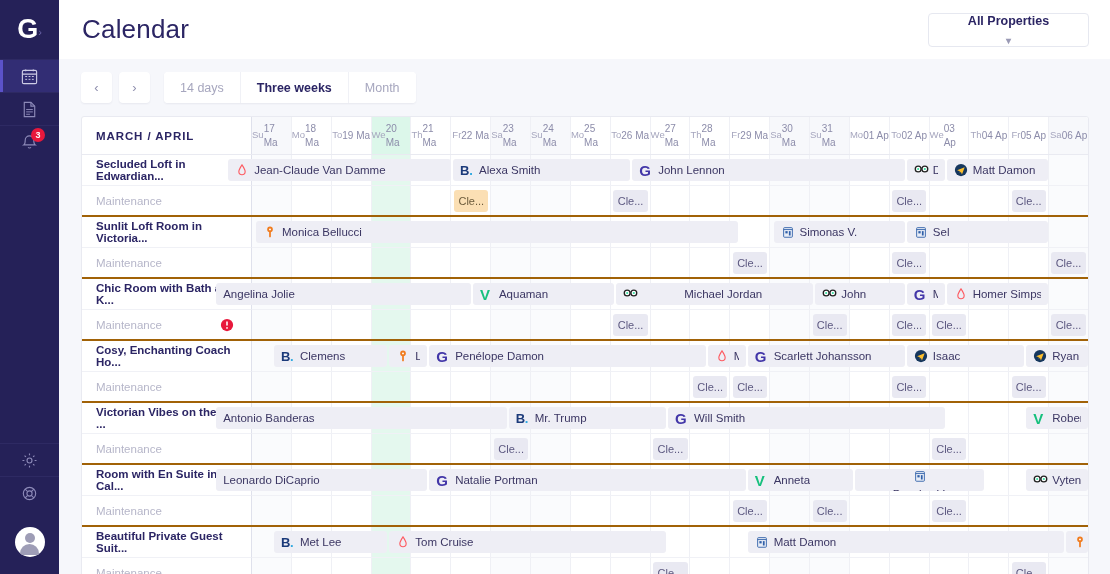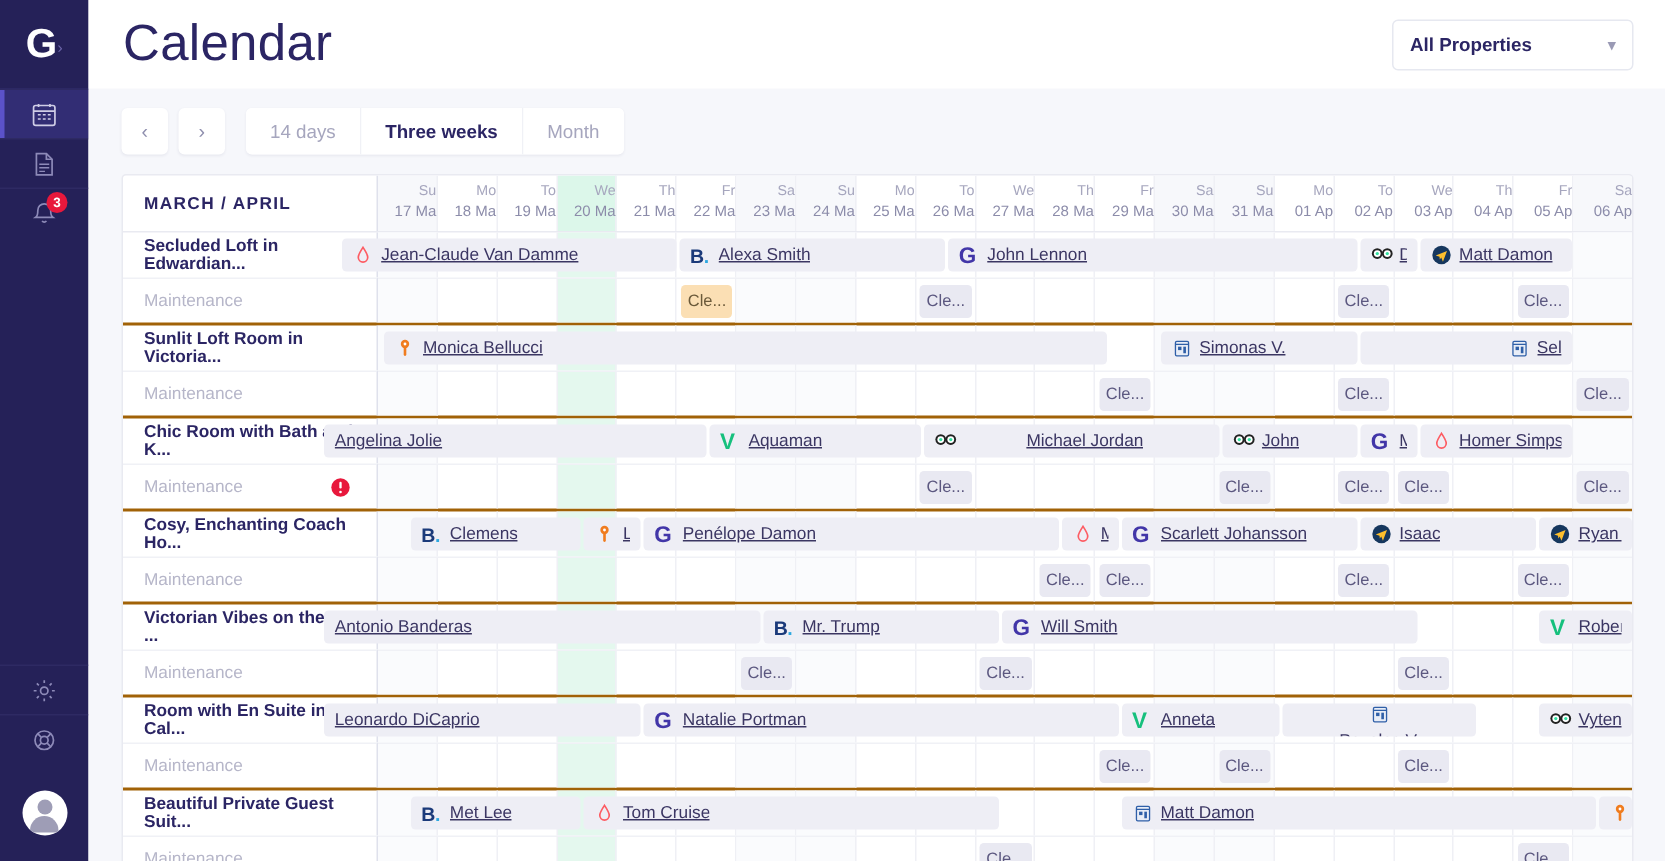--- a/index.html
+++ b/index.html
@@ -52,25 +52,25 @@
   .avatar .head { width: 10px; height: 10px; border-radius: 50%; background: #9e9db6; position: absolute; top: 6px; }
   .avatar .body { width: 19px; height: 11px; border-radius: 10px 10px 0 0; background: #9e9db6; position: absolute; bottom: 2px; }
 
   
   .main { flex: 1 1 auto; height: 574px; background: #f6f7fb; position: relative; overflow: hidden; }
 
   .topbar {
     height: 59px; background: #ffffff; display: flex; align-items: center;
     padding: 0 21px 0 23px; justify-content: space-between;
   }
-  .page-title { font-size: 34px; color: #2b2564; font-weight: normal; letter-spacing: .2px; }
+  .page-title { font-size: 26px; color: #2b2564; font-weight: normal; letter-spacing: .2px; }
   .prop-select {
     width: 161px; height: 34px; background: #fff; border: 1px solid #e6e8f0; border-radius: 4px;
     display: flex; align-items: center; justify-content: space-between; padding: 0 11px;
-    font-size: 12.5px; color: #2b2564; cursor: pointer; font-weight: bold;
+    font-size: 12.5px; color: #2b2564; cursor: pointer; font-weight: bold; flex-direction: column;
   }
   .prop-select .chev { color: #9a9ab5; font-size: 10px; }
 
   .toolbar { height: 57px; display: flex; align-items: center; padding: 0 21px 0 22px; }
   .navbtn {
     width: 31px; height: 31px; background: #fff; border: none; border-radius: 4px;
     box-shadow: 0 1px 2px rgba(40,40,80,.07);
     color: #8f8fae; font-size: 13px; cursor: pointer; margin-right: 7px;
     display: flex; align-items: center; justify-content: center;
   }
@@ -96,21 +96,21 @@
   
   .grid-wrap { margin: 0 21px 0 22px; background: #fff; border: 1px solid #e9eaf1; border-radius: 3px 3px 0 0; overflow: hidden; height: 460px; }
   .ghead { display: flex; height: 38px; border-bottom: 1px solid #e9eaf1; }
   .ghead-label {
     width: 170px; flex: none; display: flex; align-items: center; padding-left: 14px;
     font-size: 11.5px; letter-spacing: .9px; color: #2b2564; font-weight: bold;
     border-right: 1px solid #dfe1ec;
   }
   .ghead-days { flex: 1 1 auto; display: flex; }
   .dcell {
-    flex: 1 1 0; display: flex; flex-direction: column; align-items: flex-end; justify-content: center;
+    flex: 1 1 0; display: flex; flex-direction: row; align-items: center; justify-content: center;
     border-right: 1px solid #eff0f5; font-size: 9.5px; color: #a6a6be; line-height: 1.35;
   }
   .dcell:last-child { border-right: none; }
   .dcell.weekend { background: #f7f8fb; }
   .dcell.today { background: #dcf7ea; }
   .dcell .dn { font-size: 9.5px; }
   .dcell .dd { font-size: 10px; color: #8c8caa; }
 
   .prow { display: flex; }
   .prow.sep { border-top: 2px solid #a16207; }
@@ -130,21 +130,21 @@
   .lane-bg .bgc.weekend { background: #fafbfd; }
   .lane-bg .bgc.today { background: #e4f8ee; }
 
   .bar {
     position: absolute; top: 4px; height: 22px; border-radius: 3px;
     background: #eeeef5; display: flex; align-items: center; gap: 5px;
     padding: 0 7px; font-size: 11.5px; color: #3b3663; white-space: nowrap; overflow: hidden;
     cursor: pointer;
   }
   .bar .ico { width: 14px; height: 14px; flex: none; display: block; }
-  .bar .nm { overflow: hidden; text-overflow: clip; text-decoration: underline; }
+  .bar .nm { overflow: hidden; text-overflow: clip; }
   .cbar {
     position: absolute; top: 4px; height: 22px; border-radius: 3px;
     background: #e9e9f2; color: #5c5880; font-size: 11px;
     display: flex; align-items: center; justify-content: center; cursor: pointer;
   }
   .cbar.warn { background: #fbdfb4; color: #6b5a3a; }
   .bmark { font-weight: bold; color: #1b3a7a; font-size: 13px; letter-spacing: -.3px; }
   .bmark i { color: #2ea8e0; font-style: normal; }
   .gmark { font-weight: bold; color: #4236a8; font-size: 15px; line-height: 1; }
   .vmark { font-weight: bold; color: #16c07d; font-size: 15px; line-height: 1; }
@@ -460,21 +460,21 @@
               </div>
               <div class="bar" style="left: 62.381%; width: 15.7143%;">
                 <span class="ico"><svg viewBox="0 0 16 16" width="14" height="14">
                     <rect x="3" y="3" width="10" height="11" rx="1" fill="#e8edf7" stroke="#2f5fa8" stroke-width="1"></rect>
                     <path d="M3 5.2h10" stroke="#2f5fa8" stroke-width="1"></path>
                     <rect x="5" y="7" width="2.6" height="2.6" fill="#2f5fa8"></rect>
                     <rect x="9" y="7" width="2" height="5" fill="#2f5fa8"></rect>
                   </svg></span>
                 <span class="nm">Simonas V.</span>
               </div>
-              <div class="bar" style="left: 78.3333%; width: 16.9048%; justify-content: flex-end;">
+              <div class="bar" style="left: 78.3333%; width: 16.9048%;">
                 <span class="ico"><svg viewBox="0 0 16 16" width="14" height="14">
                     <rect x="3" y="3" width="10" height="11" rx="1" fill="#e8edf7" stroke="#2f5fa8" stroke-width="1"></rect>
                     <path d="M3 5.2h10" stroke="#2f5fa8" stroke-width="1"></path>
                     <rect x="5" y="7" width="2.6" height="2.6" fill="#2f5fa8"></rect>
                     <rect x="9" y="7" width="2" height="5" fill="#2f5fa8"></rect>
                   </svg></span>
                 <span class="nm">Sel</span>
               </div>
             </div>
           </div>

